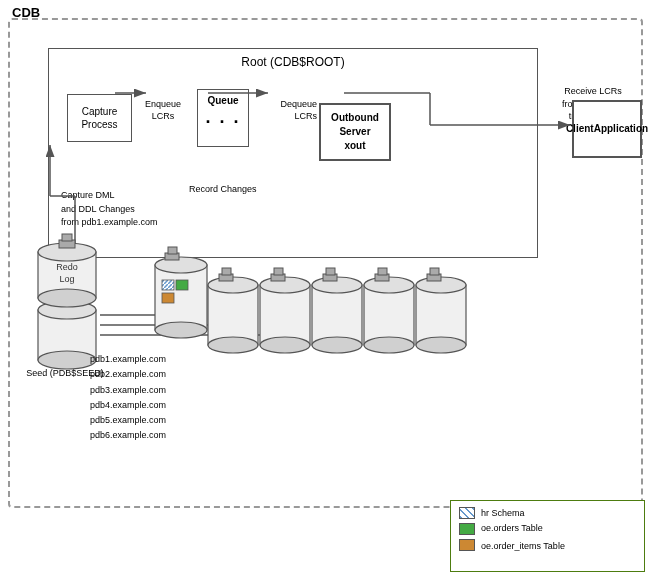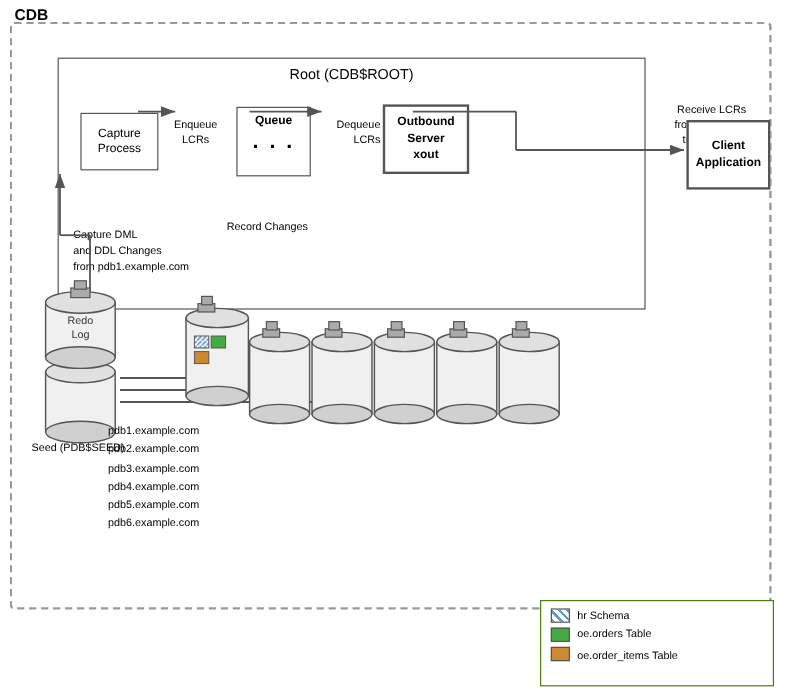--- a/index.html
+++ b/index.html
@@ -55,41 +55,41 @@
 
   <div style="position:absolute; top:48px; left:48px; width:490px; height:210px; border:1.5px solid #555; background:#fff;">
     <div style="position:absolute; top:6px; left:50%; transform:translateX(-50%); font-size:12px; white-space:nowrap;">Root (CDB$ROOT)</div>
 
     <div style="position:absolute; top:45px; left:18px; width:65px; height:48px; border:1.5px solid #555; display:flex; align-items:center; justify-content:center; text-align:center; font-size:10px; line-height:1.3;">
       <span>Capture<br>Process</span>
     </div>
 
     <div style="position:absolute; top:50px; left:85px; font-size:9px; text-align:center; width:58px; line-height:1.3;">Enqueue<br>LCRs</div>
 
-    <div style="position:absolute; top:40px; left:148px; width:62px; height:58px; border:1.5px solid #555; display:flex; flex-direction:column; align-items:center; justify-content:flex-start; padding-top:5px; font-size:10px; font-weight:bold;">
+    <div style="position:absolute; top:40px; left:148px; width:52px; height:58px; border:1.5px solid #555; display:flex; flex-direction:column; align-items:center; justify-content:flex-start; padding-top:5px; font-size:10px; font-weight:bold;">
       <span>Queue</span>
       <span style="font-size:18px; line-height:1; margin-top:2px; letter-spacing:2px;">. . .</span>
     </div>
 
     <div style="position:absolute; top:50px; left:208px; font-size:9px; text-align:right; width:60px; line-height:1.3;">Dequeue<br>LCRs</div>
 
-    <div style="position:absolute; top:38px; left:270px; width:72px; height:58px; border:2px solid #555; display:flex; flex-direction:column; align-items:center; justify-content:center; text-align:center; font-size:10px; font-weight:bold; line-height:1.4;">
+    <div style="position:absolute; top:54px; left:270px; width:72px; height:58px; border:2px solid #555; display:flex; flex-direction:column; align-items:center; justify-content:center; text-align:center; font-size:10px; font-weight:bold; line-height:1.4;">
       <span>Outbound</span>
       <span>Server</span>
       <span>xout</span>
     </div>
 
     <div style="position:absolute; top:140px; left:12px; font-size:9px; line-height:1.5;">Capture DML<br>and DDL Changes<br>from pdb1.example.com</div>
 
     <div style="position:absolute; top:135px; left:140px; font-size:9px;">Record Changes</div>
   </div>
 
   <div style="position:absolute; top:85px; left:548px; font-size:9px; text-align:center; width:90px; line-height:1.4;">Receive LCRs<br>from committed<br>transactions</div>
 
-  <div style="position:absolute; top:100px; left:572px; width:70px; height:58px; border:2px solid #555; background:#fff; display:flex; flex-direction:column; align-items:center; justify-content:center; text-align:center; font-size:10px; font-weight:bold; line-height:1.4;">
+  <div style="position:absolute; top:100px; left:572px; width:70px; height:58px; border:2px solid #555; background:#fff; display:flex; align-items:center; justify-content:center; text-align:center; font-size:10px; font-weight:bold; line-height:1.4;">
     <span>Client</span>
     <span>Application</span>
   </div>
 
   <svg class="diagram-svg" xmlns="http://www.w3.org/2000/svg">
     <defs>
       <marker id="arrowhead" markerWidth="8" markerHeight="6" refX="8" refY="3" orient="auto">
         <polygon points="0 0, 8 3, 0 6" fill="#555"></polygon>
       </marker>
       <marker id="arrowhead-sm" markerWidth="6" markerHeight="5" refX="6" refY="2.5" orient="auto">

